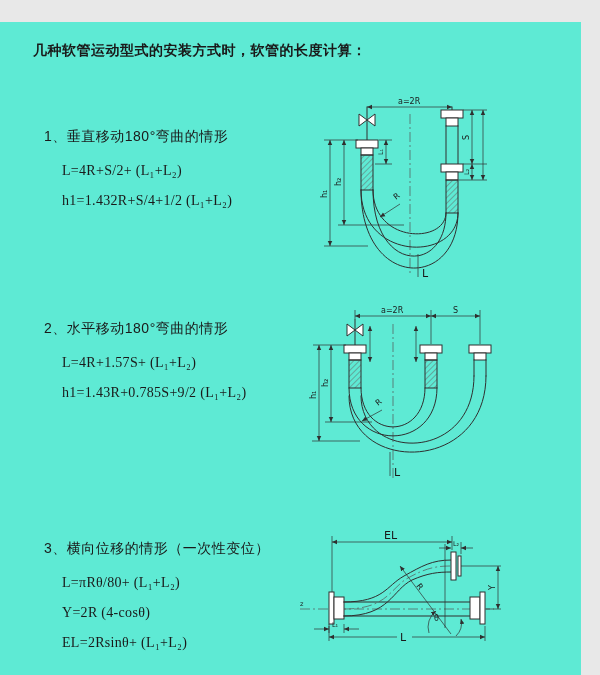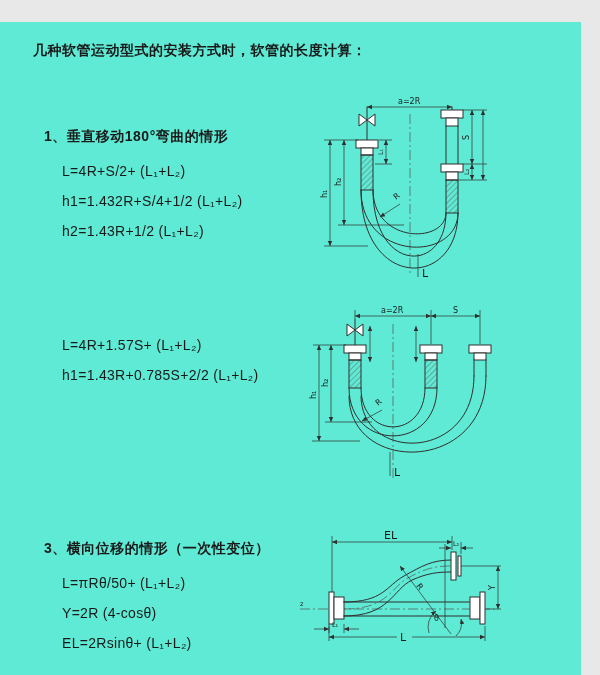--- a/index.html
+++ b/index.html
@@ -7,22 +7,22 @@
     position:relative;width:581px;height:675px;background:#5eead4;
     font-family:"Liberation Sans","DejaVu Sans",sans-serif;color:#1a1a1a;
     overflow:hidden;
     margin-top:22px;
   }
   .title{
     position:absolute;left:33px;top:20px;font-size:14px;font-weight:bold;
     letter-spacing:0.5px;white-space:nowrap;
   }
   .sec{position:absolute;left:44px;}
-  .sec h2{margin:0;font-size:14px;font-weight:bold;letter-spacing:0.5px;white-space:nowrap;}
-  .sec .formulas{margin:10px 0 0 18px;}
+  .sec h2{margin:0;font-size:14px;font-weight:normal;letter-spacing:0.5px;white-space:nowrap;}
+  .sec .formulas{margin:10px 0 0 18px;font-family:Liberation Serif, serif;}
   .formula{font-size:14px;line-height:30px;letter-spacing:0.3px;white-space:nowrap;}
   svg.diag{position:absolute;}
   svg.diag .ln{stroke:#2f2f2f;stroke-width:1;fill:none;stroke-linecap:square;}
   svg.diag .thin{stroke:#2f2f2f;stroke-width:0.7;fill:none;}
   svg.diag .cl{stroke:#555;stroke-width:0.7;fill:none;stroke-dasharray:10 3 2 3;}
   svg.diag .dim{stroke:#2f2f2f;stroke-width:0.7;fill:none;}
   svg.diag rect.fit{fill:#ffffff;stroke:#2f2f2f;stroke-width:1;}
   svg.diag .lbl{fill:#1a1a1a;font-family:"DejaVu Sans",sans-serif;font-size:8px;}
   svg.diag .lblbig{fill:#1a1a1a;font-family:"DejaVu Sans",sans-serif;font-size:11px;}
   svg.diag .lbltiny{fill:#1a1a1a;font-family:"DejaVu Sans",sans-serif;font-size:6.5px;}
@@ -32,35 +32,35 @@
 
 <div class="page">
 
   <div class="title">几种软管运动型式的安装方式时，软管的长度计算：</div>
 
   <div class="sec" style="top:106px;">
     <h2>1、垂直移动180°弯曲的情形</h2>
     <div class="formulas">
       <div class="formula">L=4R+S/2+ (L₁+L₂)</div>
       <div class="formula">h1=1.432R+S/4+1/2 (L₁+L₂)</div>
-      <div class="formula">h2=1.43R+1/2 (L₁+L₂)</div>
     </div>
   </div>
 
   <div class="sec" style="top:298px;">
+    <h2>2、水平移动180°弯曲的情形</h2>
     <div class="formulas">
       <div class="formula">L=4R+1.57S+ (L₁+L₂)</div>
-      <div class="formula">h1=1.43R+0.785S+2/2 (L₁+L₂)</div>
+      <div class="formula">h1=1.43R+0.785S+9/2 (L₁+L₂)</div>
     </div>
   </div>
 
   <div class="sec" style="top:518px;">
     <h2>3、横向位移的情形（一次性变位）</h2>
     <div class="formulas">
-      <div class="formula">L=πRθ/50+ (L₁+L₂)</div>
+      <div class="formula">L=πRθ/80+ (L₁+L₂)</div>
       <div class="formula">Y=2R (4-cosθ)</div>
       <div class="formula">EL=2Rsinθ+ (L₁+L₂)</div>
     </div>
   </div>
 
   <svg class="diag" style="left:312px;top:72px;" width="278" height="188" viewBox="0 0 278 188">
     <defs>
       <marker id="arr1" viewBox="0 0 10 10" refX="9" refY="5" markerWidth="8" markerHeight="8" orient="auto-start-reverse">
         <path d="M0,1 L9,5 L0,9 z" fill="#2f2f2f"></path>
       </marker>

